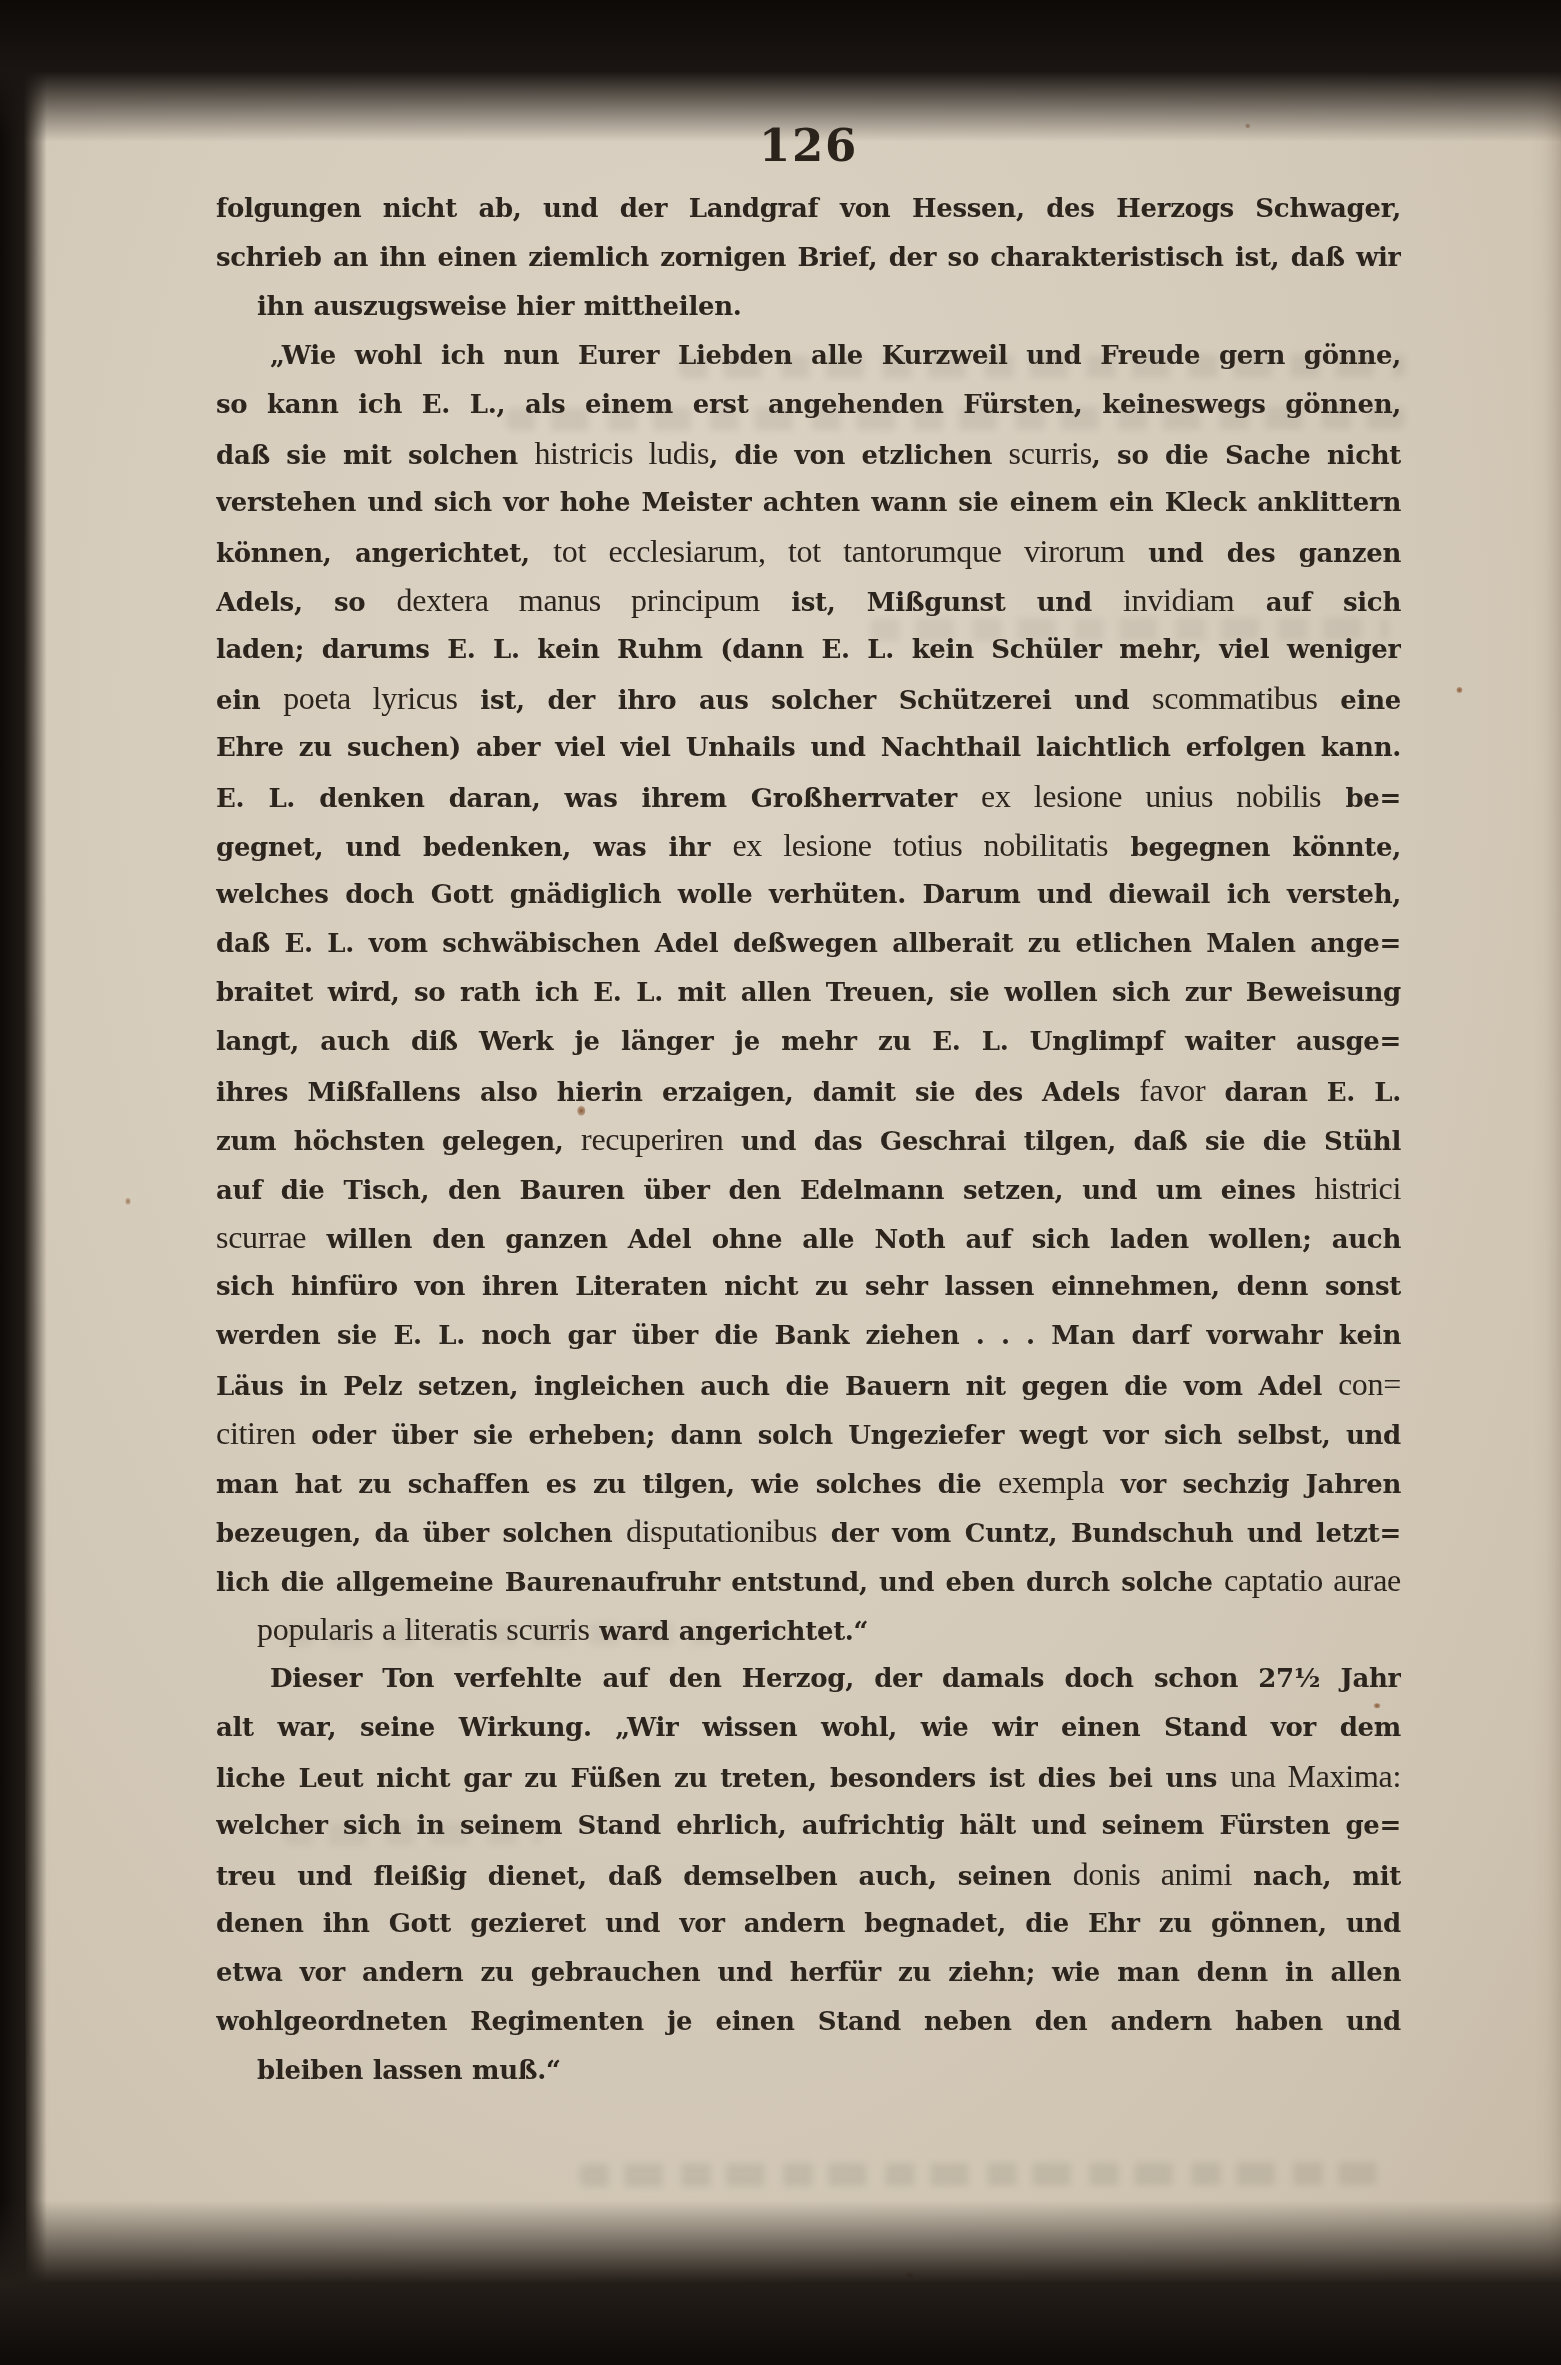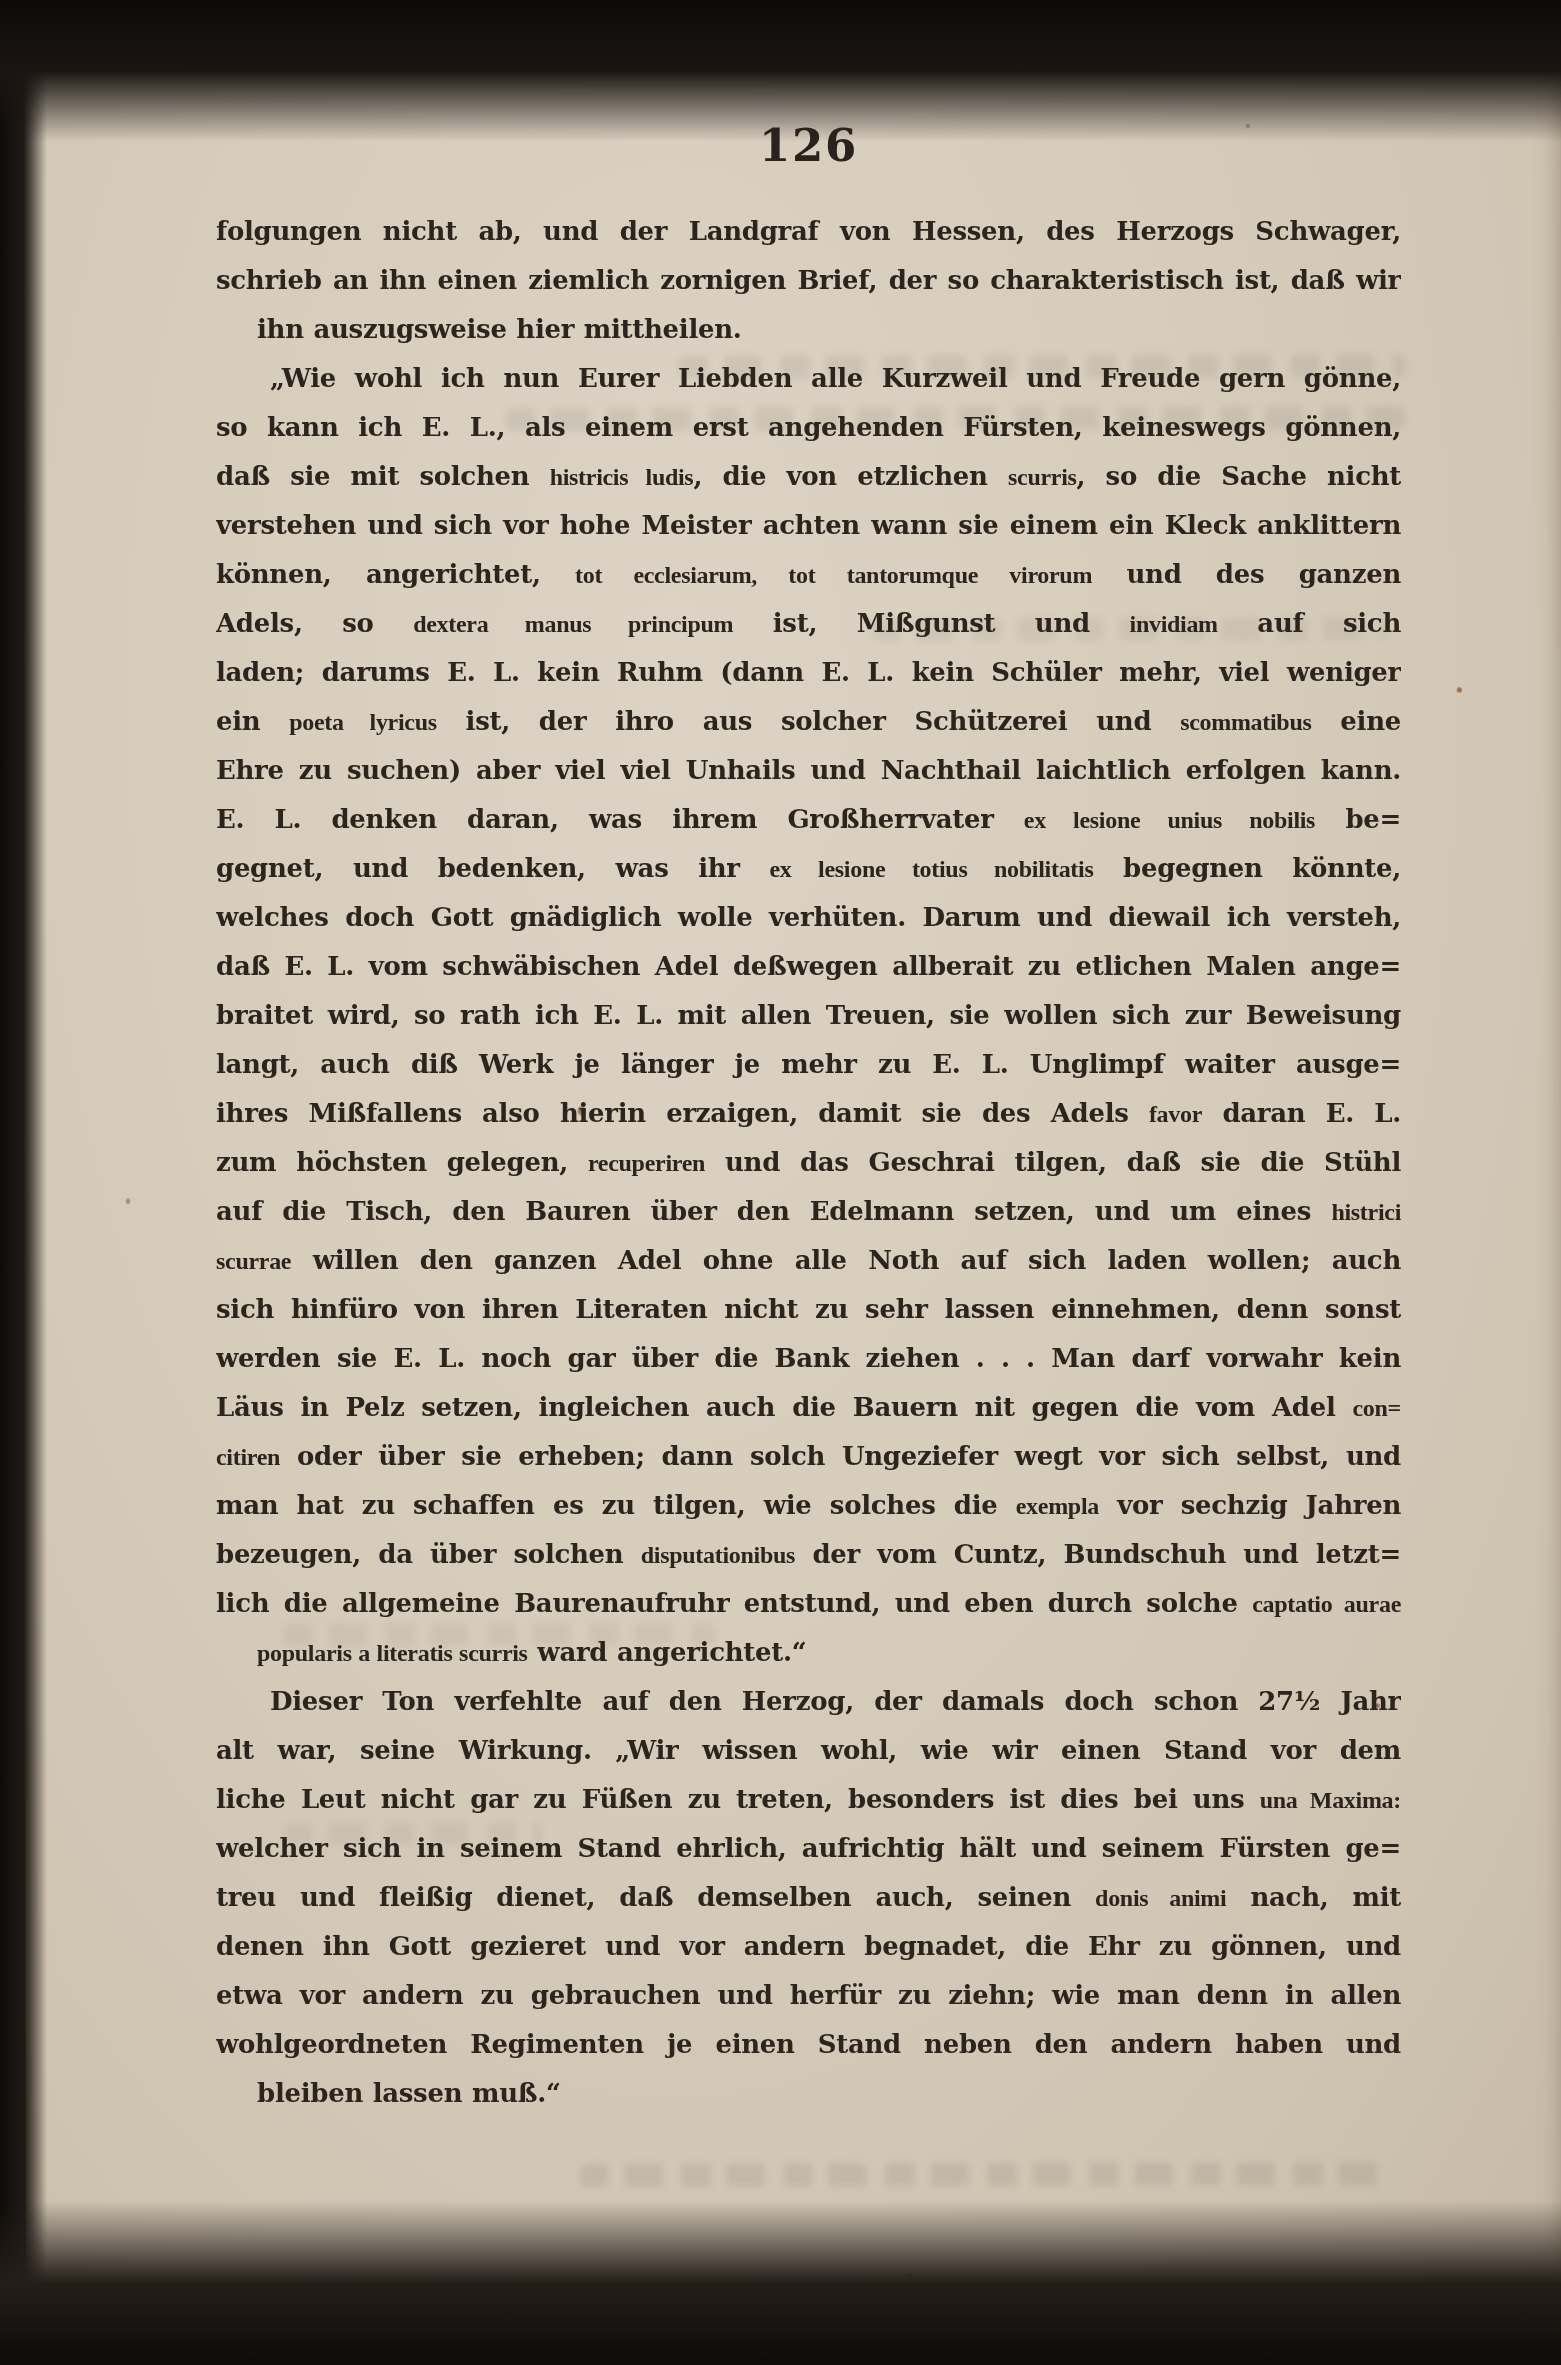--- a/index.html
+++ b/index.html
@@ -41,21 +41,21 @@
   .page-number {
     position:absolute;
     left:216px; width:1185px; top:119px;
     text-align:center;
     font-size:45px; font-weight:700;
     color:#2a231c;
     letter-spacing:1.7px;
   }
   .text-block {
     position:absolute;
-    left:216px; top:207px;
+    left:216px; top:184px;
     width:1185px;
     color:#2c251e;
   }
   .line {
     height:49px;
     line-height:49px;
     text-align:justify;
     text-align-last:justify;
     overflow:hidden;
     word-spacing:0.9px;
@@ -64,22 +64,22 @@
   }
   .line.last { text-align-last:left;margin-left:41px; }
   .line.indent { text-indent:54px; }
   .fraktur {
     font-family:"DejaVu Serif", serif;
     font-weight:700;
     font-size:26px;
   }
   .antiqua {
     font-family:"Liberation Serif", serif;
-    font-weight:700;
-    font-size:24px;
+    font-weight:400;
+    font-size:32px;
   }
   
   .ghost {
     position:absolute;
     filter:blur(3.5px);
     opacity:0.10;
     background:repeating-linear-gradient(to right,
       rgba(75,70,58,0.9) 0 29px, transparent 29px 45px,
       rgba(75,70,58,0.9) 45px 83px, transparent 83px 102px);
     height:22.5px;

